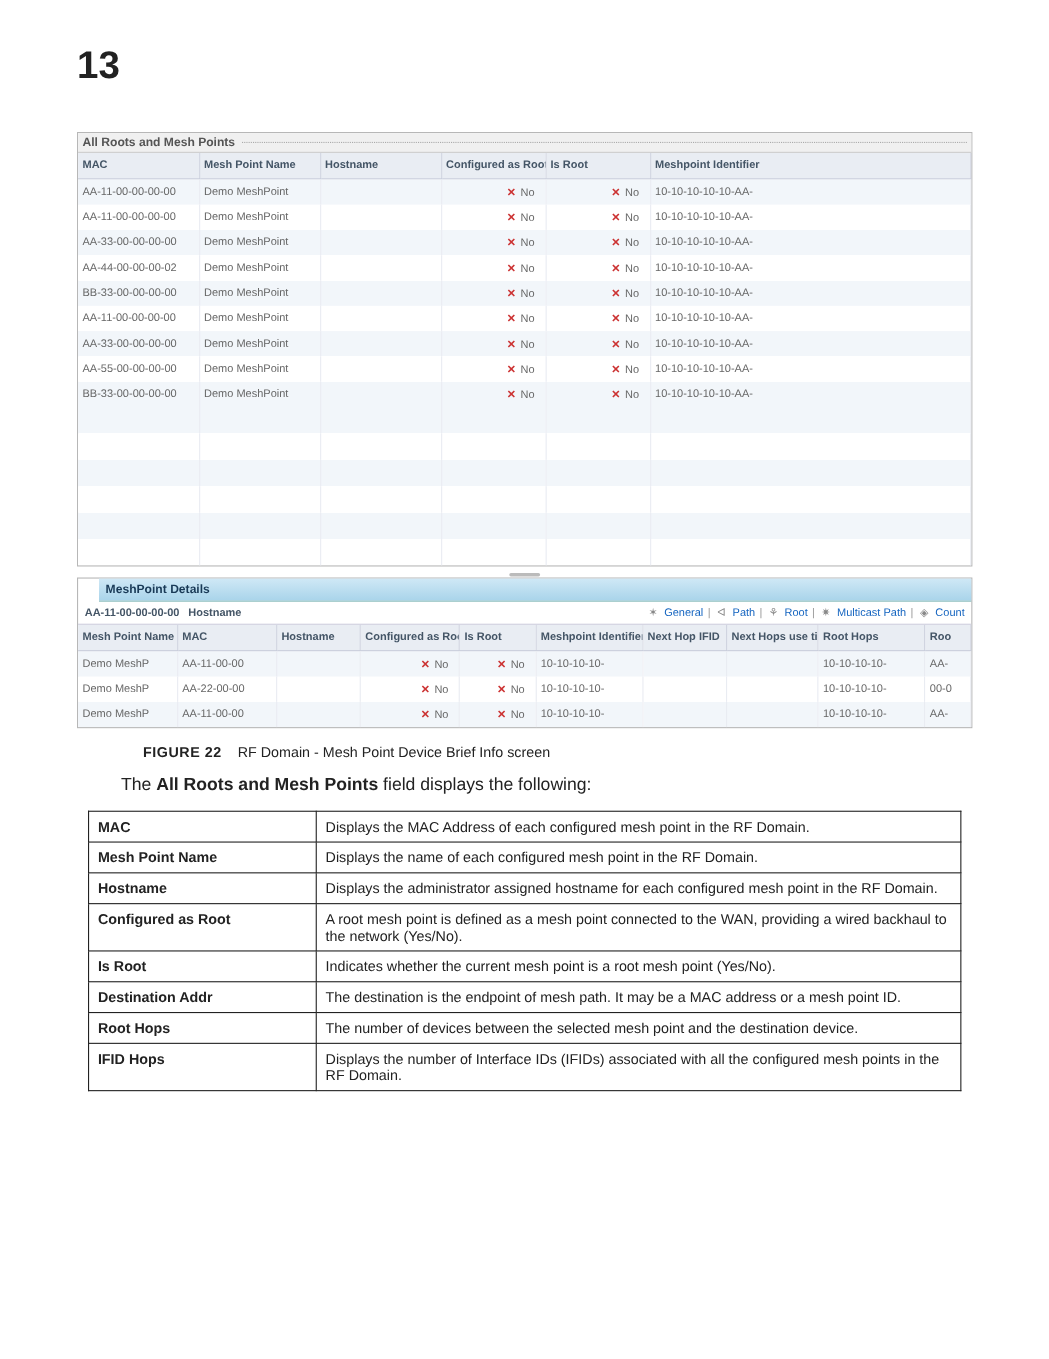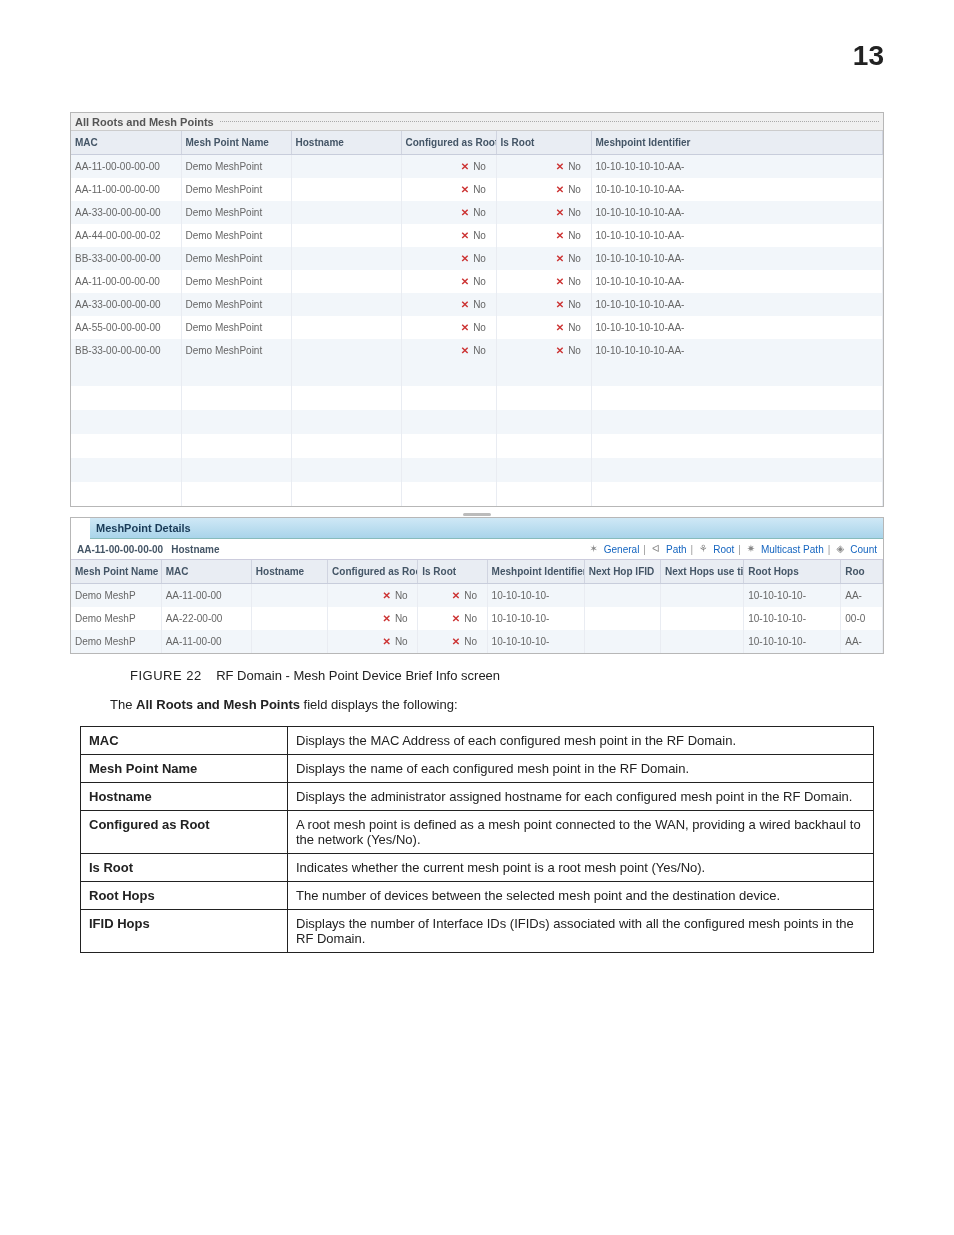--- a/index.html
+++ b/index.html
@@ -5,23 +5,23 @@
   body {
     margin: 0;
     padding: 40px 70px;
     font-family: Arial, Helvetica, sans-serif;
     font-size: 12px;
     color: #222;
     background: #fff;
   }
 
   .page-number {
-    font-size: 28px;
-    font-weight: bold;
-    text-align: right;
+    font-size: 35px;
+    font-weight: bold;
+    text-align: left;
     margin-bottom: 40px;
   }
 
   
   .panel {
     border: 1px solid #b7b7b7;
     background: #fff;
     margin: 0 auto 4px auto;
   }
 
@@ -128,24 +128,24 @@
     width: 28px; height: 3px;
     border-radius: 2px;
     background: #bbb;
   }
 
   
   .figure-caption {
     margin: 14px 0 14px 60px;
     font-size: 13px;
   }
-  .figure-caption .fig-label { font-weight: normal; letter-spacing: .5px; }
+  .figure-caption .fig-label { font-weight: bold; letter-spacing: .5px; }
 
   .body-para {
-    font-size: 13px;
+    font-size: 16px;
     margin: 0 0 14px 40px;
   }
   .body-para b { font-weight: bold; }
 
   
   .def-table {
     border-collapse: collapse;
     width: calc(100% - 20px);
     margin-left: 10px;
   }
@@ -443,20 +443,24 @@
       </tr>
       <tr data-name="definition-row">
         <td class="key" data-name="definition-key">Configured as Root</td>
         <td data-name="definition-value">A root mesh point is defined as a mesh point connected to the WAN, providing a wired backhaul to the network (Yes/No).</td>
       </tr>
       <tr data-name="definition-row">
         <td class="key" data-name="definition-key">Is Root</td>
         <td data-name="definition-value">Indicates whether the current mesh point is a root mesh point (Yes/No).</td>
       </tr>
       <tr data-name="definition-row">
+        <td class="key" data-name="definition-key">Destination Addr</td>
+        <td data-name="definition-value">The destination is the endpoint of mesh path. It may be a MAC address or a mesh point ID.</td>
+      </tr>
+      <tr data-name="definition-row">
         <td class="key" data-name="definition-key">Root Hops</td>
         <td data-name="definition-value">The number of devices between the selected mesh point and the destination device.</td>
       </tr>
       <tr data-name="definition-row">
         <td class="key" data-name="definition-key">IFID Hops</td>
         <td data-name="definition-value">Displays the number of Interface IDs (IFIDs) associated with all the configured mesh points in the RF Domain.</td>
       </tr>
     </tbody>
 </table>
 

